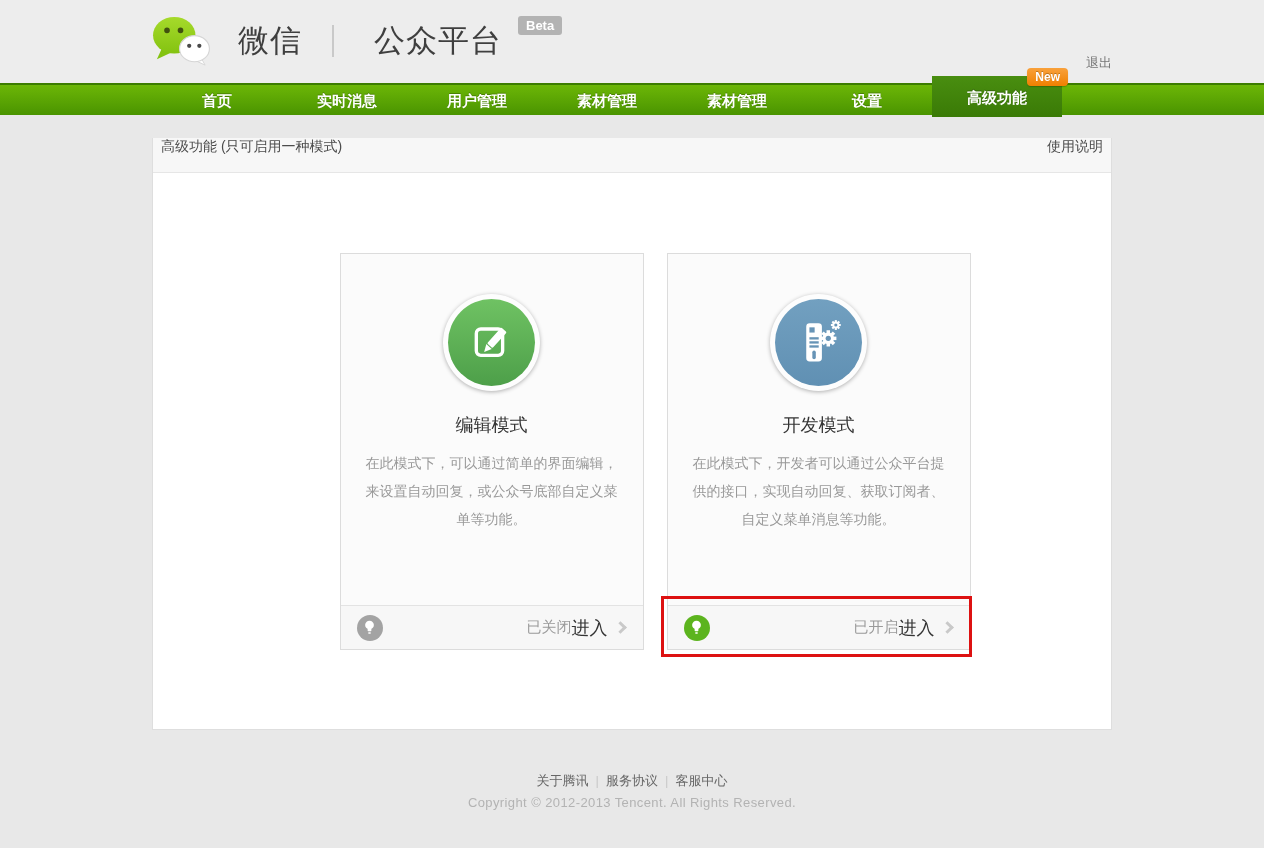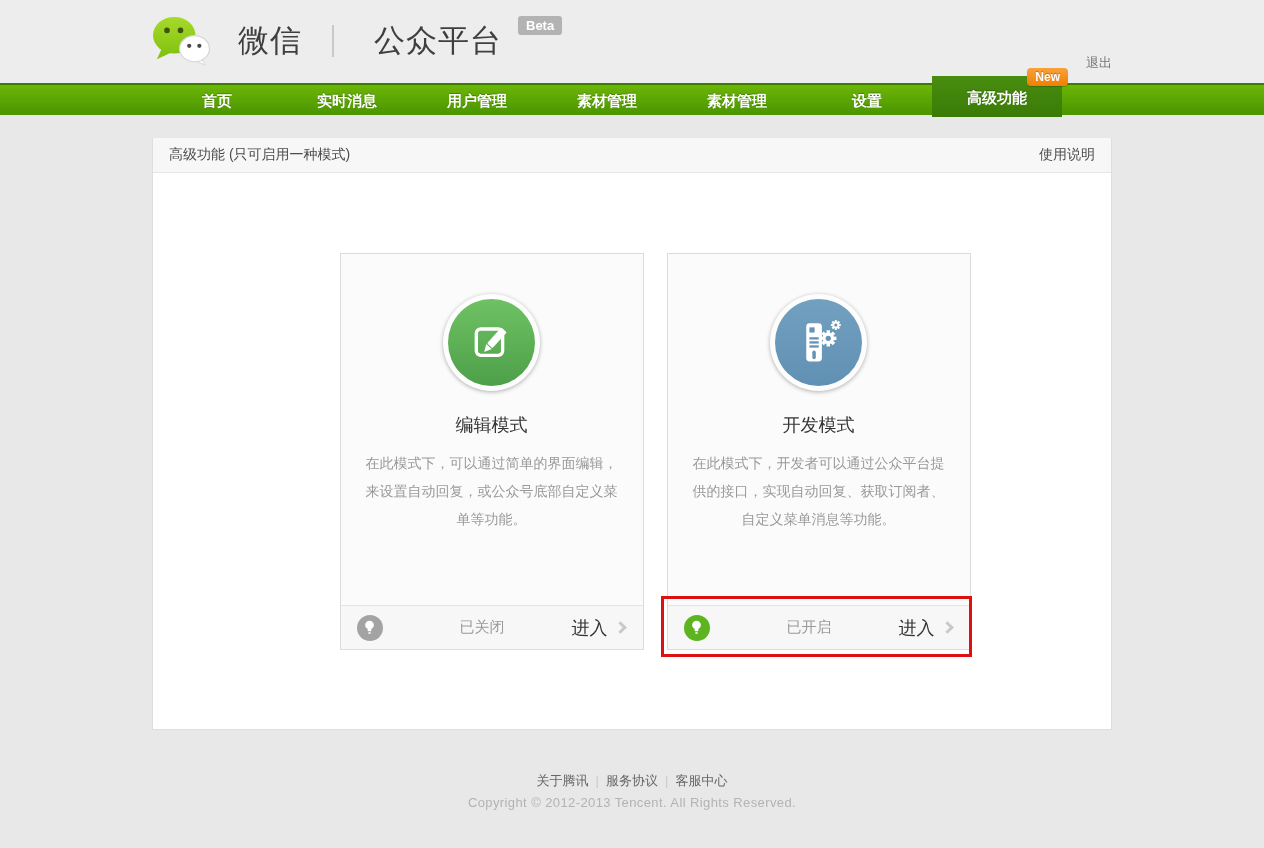--- a/index.html
+++ b/index.html
@@ -58,22 +58,22 @@
     box-shadow:0 1px 1px rgba(0,0,0,.2);
   }
   
   .panel {
     width:960px; margin:23px auto 0; background:#fff;
     border:1px solid #dedede; border-top:none;
     height:592px;
   }
   .panel-header {
     height:35px; background:#f7f7f7; border-bottom:1px solid #e6e6e6;
-    display:flex; align-items:center; justify-content:space-between;
-    padding:0 16px;
+    display:flex; align-items:flex-start; justify-content:space-between;
+    padding:0 8px;
   }
   .panel-title { font-size:14px; color:#4c4c4c; }
   .help-link { font-size:14px; color:#4c4c4c; text-decoration:none; cursor:pointer; }
   .cards-row {
     display:flex; justify-content:center; gap:23px; padding-top:80px;padding-left:46px;
   }
   .mode-card {
     width:304px; background:#fbfbfb; border:1px solid #dcdcdc;
   }
   .card-body { height:311px; text-align:center; }
@@ -99,21 +99,21 @@
     display:flex; align-items:center; padding:0 16px;
     position:relative;
   }
   .bulb-circle {
     width:26px; height:26px; border-radius:50%;
     display:flex; align-items:center; justify-content:center;
     flex:0 0 auto;
   }
   .bulb-circle.gray  { background:#a3a3a3; }
   .bulb-circle.green { background:#5cb41e; }
-  .status-label { font-size:15px; color:#9a9a9a; margin-left:10px; flex:1; text-align:center; }
+  .status-label { font-size:15px; color:#9a9a9a; margin-left:10px; flex:1; text-align:right; }
   .enter-link {
     display:flex; align-items:center; cursor:pointer; text-decoration:none;
   }
   .enter-text { font-size:18px; color:#333; }
   .chevron {
     width:9px; height:9px; border-top:3px solid #c9c9c9; border-right:3px solid #c9c9c9;
     transform:rotate(45deg); margin-left:8px; margin-right:2px;
   }
   .red-highlight {
     position:absolute; left:-7px; right:-2px; top:-10px; bottom:-8px;

